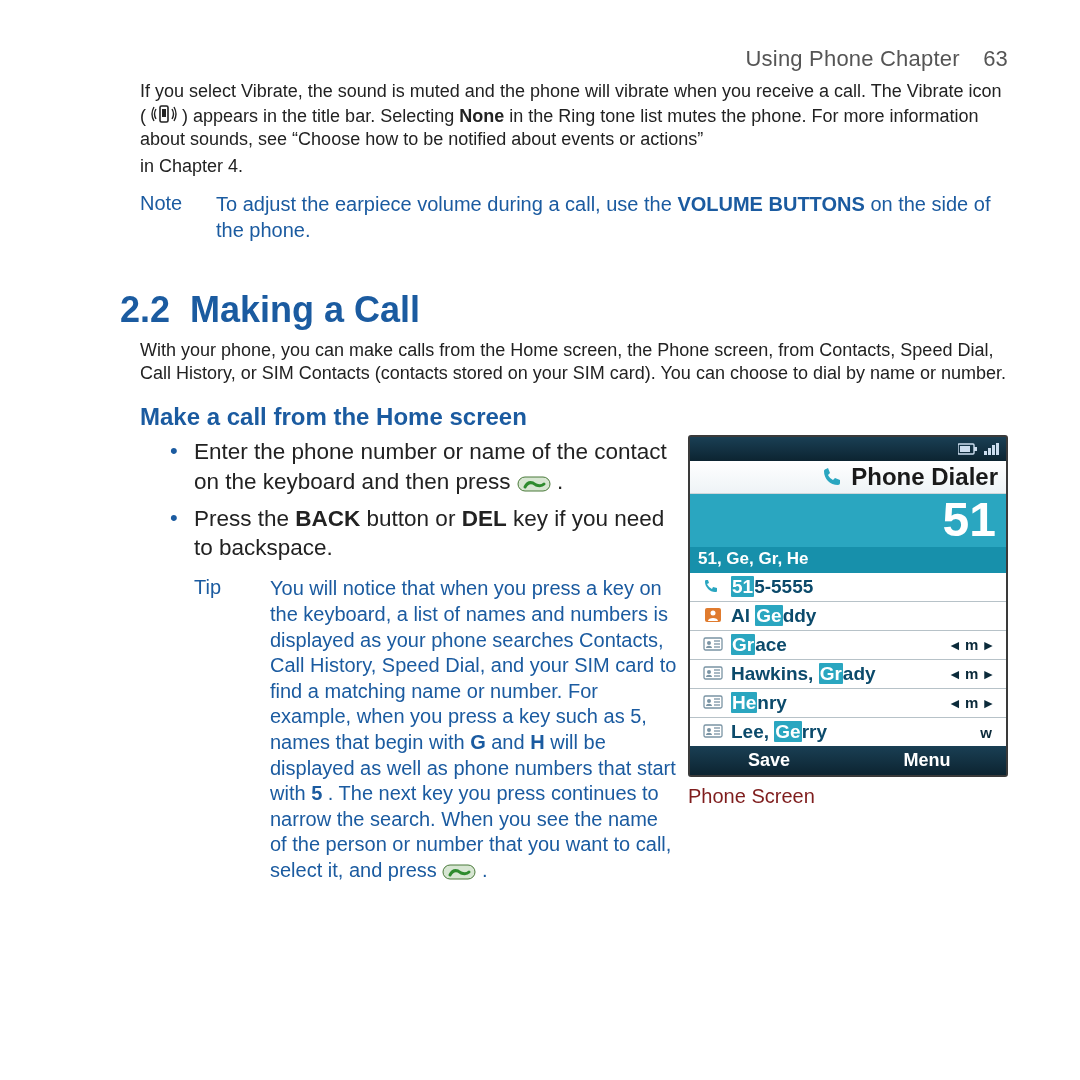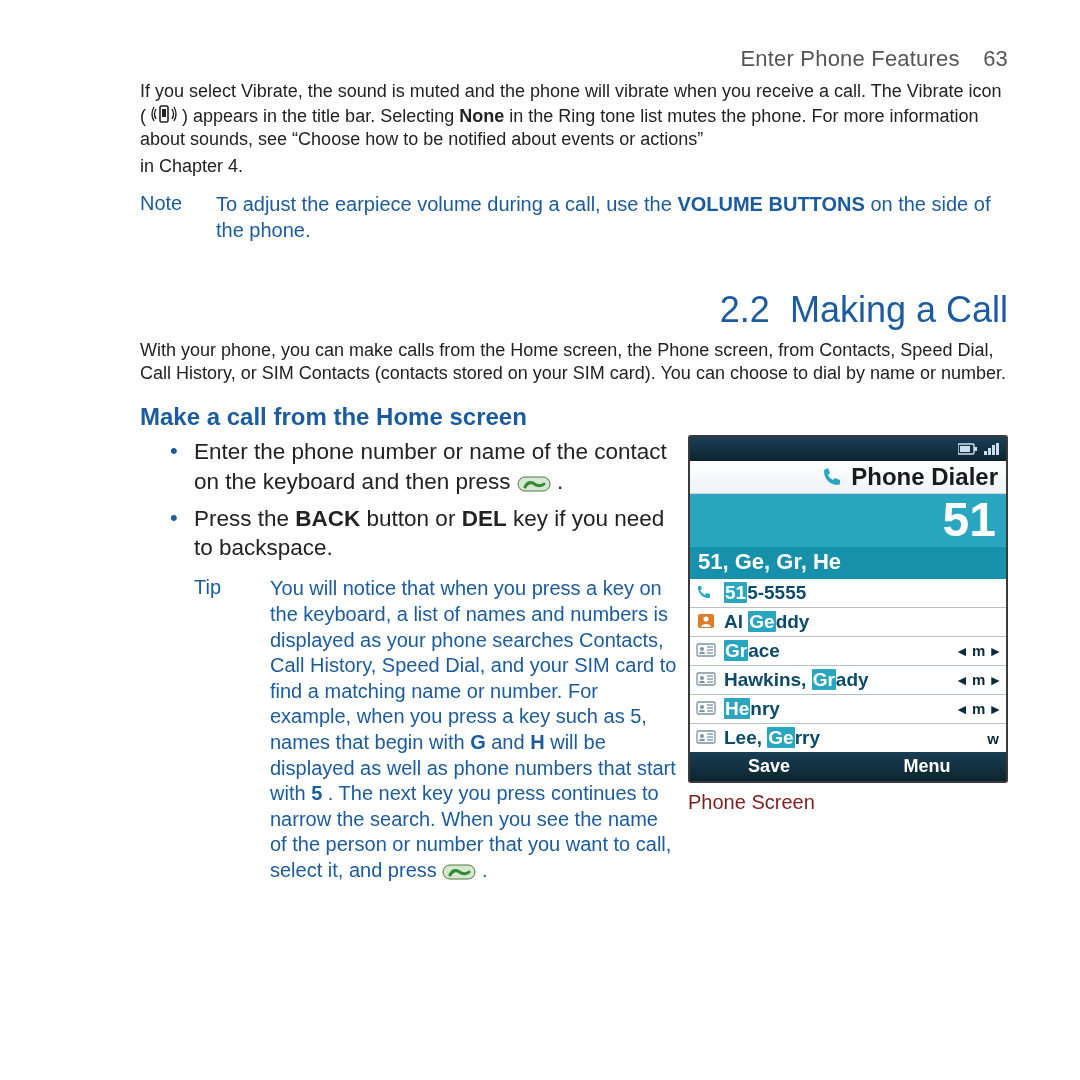--- a/index.html
+++ b/index.html
@@ -52,23 +52,22 @@
   }
   .note-text, .tip-text {
     color: var(--blue);
     font-size: 20px;
     line-height: 1.28;
   }
   .note-text b, .tip-text b { font-weight: 700; }
   h2.section {
     color: var(--blue);
     font-size: 36px;
-    font-weight: 400;
+    font-weight: 700;
     margin: 46px 0 8px -20px;
-    text-align: right;
   }
   h3.subsection {
     color: var(--blue);
     font-size: 24px;
     font-weight: 700;
     margin: 18px 0 4px 0;
   }
   .two-col {
     display: flex;
     gap: 8px;
@@ -129,28 +128,28 @@
     color:#fff;
     font-size: 48px; font-weight:700;
     text-align: right;
     padding: 0 10px 0 10px;
     line-height: 1.1;
   }
   .ph-hint {
     background: var(--teal-dk);
     color:#fff;
     font-weight:700;
-    font-size: 22px;
+    font-size: 17px;
     padding: 2px 8px 4px 8px;
   }
   .ph-list { }
   .ph-row {
     display:flex; align-items:center;
     border-top: 1px solid #b7c2c8;
-    padding: 3px 6px;
+    padding: 3px 13px;
     font-size: 19px; font-weight:700; color:#0b4a6b;
     background:#fff;
   }
   .ph-row:first-child{ border-top:none; }
   .ph-row .ic { width:22px; height:18px; margin-right:6px; flex:0 0 auto; }
   .ph-row .txt { flex:1 1 auto; white-space:nowrap; overflow:hidden; }
   .ph-row .txt .hl { background: var(--hl); color:#fff; padding:0 1px; border-radius:1px;}
   .ph-row .side { flex:0 0 auto; font-size:15px; color:#0b2a3a; font-weight:700; letter-spacing:1px;}
   .ph-soft {
     display:flex;
@@ -170,21 +169,21 @@
 
   
   svg { display:block; }
 </style>
 </head>
 <body>
 
 <div class="page">
 
   <div class="running-head">
-    <span>Enter Phone Features</span>
+    <span>Using Phone Chapter</span>
     <span class="pgnum">63</span>
   </div>
 
   <p class="body-p">
     <span>If you select Vibrate, the sound is muted and the phone will vibrate when you receive a call. The Vibrate icon (</span>
     <span class="vibrate-icon">
       <svg width="26" height="22" viewBox="0 0 26 22">
         <rect x="9" y="3" width="8" height="16" rx="1.5" fill="none" stroke="#222" stroke-width="1.6"></rect>
         <rect x="11" y="6" width="4" height="8" fill="#222"></rect>
         <path d="M5 6 Q2 11 5 16 M3 4 Q-1 11 3 18" stroke="#222" stroke-width="1.4" fill="none"></path>

